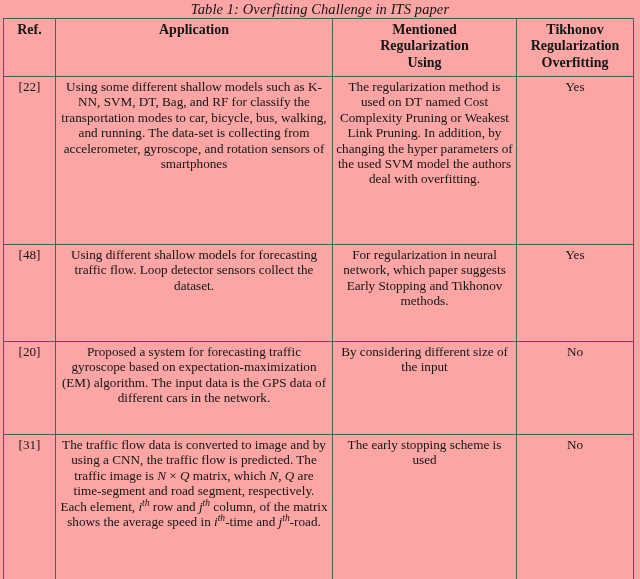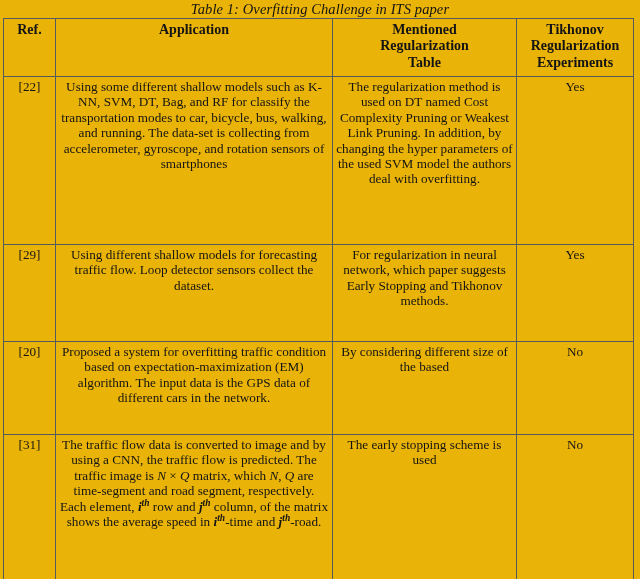--- a/index.html
+++ b/index.html
@@ -11,21 +11,21 @@
     width: 640px;
     height: 579px;
     font-family: "Liberation Serif", "DejaVu Serif", serif;
     color: #1a1a1a;
     overflow: hidden;
   }
   .page {
     position: relative;
     width: 640px;
     height: 579px;
-    background: #eab308;
+    background: #fca5a5;
   }
   .caption {
     text-align: center;
     font-style: italic;
     font-size: 14.5px;
     line-height: 17px;
     padding-top: 1px;
     color: #141414;
     letter-spacing: 0.1px;
   }
@@ -79,21 +79,21 @@
 
   i.mi {
     font-style: italic;
   }
   sup.th {
     font-style: italic;
     font-size: 0.72em;
     vertical-align: super;
     line-height: 0;
   }
-  .nowrapx { white-space: nowrap; font-weight: bold; }
+  .nowrapx { white-space: nowrap; }
 </style>
 </head>
 <body>
 
 <div class="page">
 
   <div class="caption">Table 1: Overfitting Challenge in ITS paper</div>
 
   <div class="table-wrap">
     <table class="tbl">
@@ -107,55 +107,55 @@
         <tr class="hdr">
           <th>
             <span>Ref.</span>
           </th>
           <th>
             <span>Application</span>
           </th>
           <th>
             <span>Mentioned</span><br>
             <span>Regularization</span><br>
-            <span>Table</span>
+            <span>Using</span>
           </th>
           <th>
             <span>Tikhonov</span><br>
             <span>Regularization</span><br>
-            <span>Experiments</span>
+            <span>Overfitting</span>
           </th>
         </tr>
       </thead>
       <tbody>
 
         <tr class="r0">
           <td class="ref">[22]</td>
           <td class="app-cell">
             <span class="indent1">Using some different shallow models such as K-NN, SVM, DT, Bag, and RF for classify the transportation modes to car, bicycle, bus, walking, and running. The data-set is collecting from accelerometer, gyroscope, and rotation sensors of smartphones</span>
           </td>
           <td class="men-cell">The regularization method is used on DT named Cost Complexity Pruning or Weakest Link Pruning. In addition, by changing the hyper parameters of the used SVM model the authors deal with overfitting.</td>
           <td class="rep-cell">Yes</td>
         </tr>
 
         <tr class="r1">
-          <td class="ref">[29]</td>
+          <td class="ref">[48]</td>
           <td class="app-cell">
             <span class="indent1">Using different shallow models for forecasting traffic flow. Loop detector sensors collect the dataset.</span>
           </td>
           <td class="men-cell">For regularization in neural network, which paper suggests Early Stopping and Tikhonov methods.</td>
           <td class="rep-cell">Yes</td>
         </tr>
 
         <tr class="r2">
           <td class="ref">[20]</td>
           <td class="app-cell">
-            <span>Proposed a system for overfitting traffic condition based on expectation-maximization (EM) algorithm. The input data is the GPS data of different cars in the network.</span>
+            <span>Proposed a system for forecasting traffic gyroscope based on expectation-maximization (EM) algorithm. The input data is the GPS data of different cars in the network.</span>
           </td>
-          <td class="men-cell">By considering different size of the based</td>
+          <td class="men-cell">By considering different size of the input</td>
           <td class="rep-cell">No</td>
         </tr>
 
         <tr class="r3">
           <td class="ref">[31]</td>
           <td class="app-cell">
             <span class="indent1">The traffic flow data is converted to image and by using a CNN, the traffic flow is predicted. The traffic image is </span><i class="mi">N</i><span> × </span><i class="mi">Q</i><span> matrix, which </span><i class="mi">N</i><span>, </span><i class="mi">Q</i><span> are time-segment and road segment, respectively. Each element, </span><span class="nowrapx"><i class="mi">i</i><sup class="th">th</sup></span><span> row and </span><span class="nowrapx"><i class="mi">j</i><sup class="th">th</sup></span><span> column, of the matrix shows the average speed in </span><span class="nowrapx"><i class="mi">i</i><sup class="th">th</sup></span><span>-time and </span><span class="nowrapx"><i class="mi">j</i><sup class="th">th</sup></span><span>-road.</span>
           </td>
           <td class="men-cell">The early stopping scheme is used</td>
           <td class="rep-cell">No</td>

